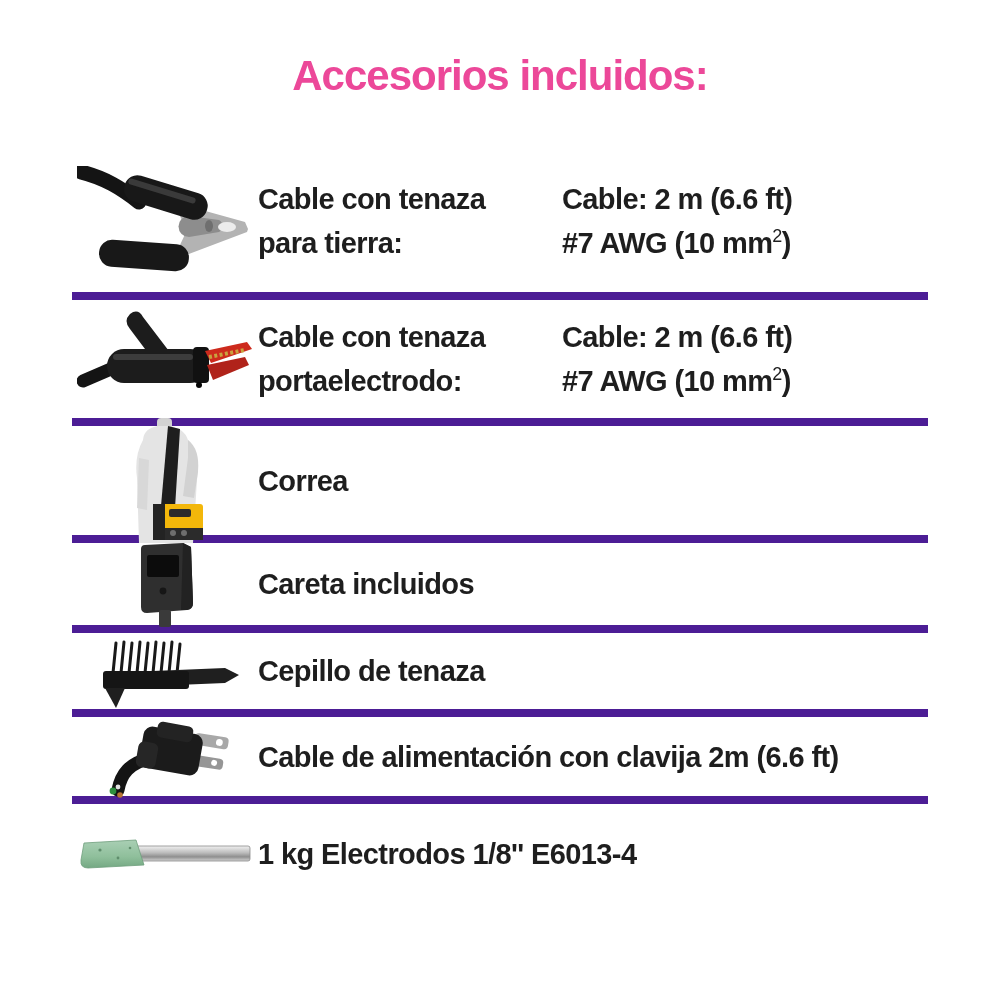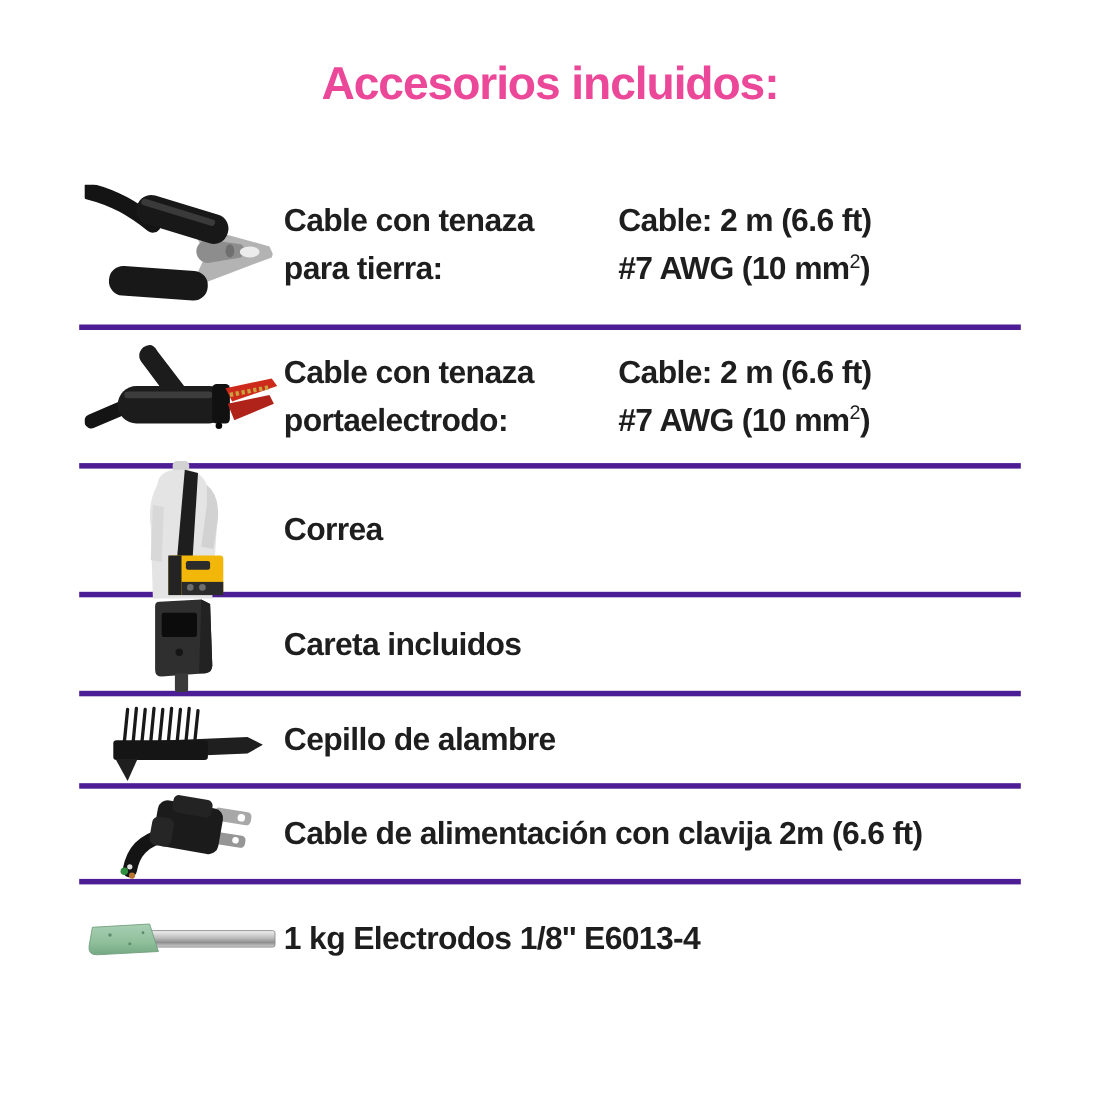--- a/index.html
+++ b/index.html
@@ -1,21 +1,21 @@
 <!DOCTYPE html>
 <html><head>
 <meta charset="utf-8">
 <style>
   * { margin:0; padding:0; box-sizing:border-box; }
   html,body { width:1000px; height:1000px; background:#ffffff; overflow:hidden;
               font-family:"Liberation Sans", sans-serif; color:#1e1e1e; }
   .page { padding-top:52px; }
   .title { text-align:center; font-size:42px; font-weight:700; letter-spacing:-1px; color:#ec4899; }
   .list { width:856px; margin:50px auto 0 auto; }
-  .row { display:flex; align-items:center; border-bottom:5px solid #4c1d95; }
+  .row { display:flex; align-items:center; border-bottom:8px solid #4c1d95; }
   .row.last { border-bottom:none; }
   .r1 { height:150px; } .r2 { height:126px; } .r3 { height:117px; }
   .r4 { height:90px; }  .r5 { height:84px; }  .r6 { height:87px; } .r7 { height:100px; }
   .icon-cell { width:186px; flex:0 0 186px; display:flex; align-items:center; justify-content:center; }
   .icon-cell.wide { justify-content:flex-start; padding-left:6px; }
   .label-cell { flex:1 1 auto; font-size:29px; font-weight:700; line-height:44px; letter-spacing:-0.6px; }
   .spec-cell { width:366px; flex:0 0 366px; font-size:29px; line-height:44px; letter-spacing:-0.6px; }
   .b { font-weight:700; }
   .r { font-weight:700; }
   sup.sq { font-size:62%; vertical-align:super; line-height:0; font-weight:400; }
@@ -126,21 +126,21 @@
             <line x1="74" y1="40" x2="77" y2="10"></line>
               <line x1="82" y1="40" x2="85" y2="9"></line>
             <line x1="90" y1="40" x2="93" y2="11"></line>
           </g>
           <path d="M18,40 L138,35 L152,42 L138,50 L18,55 Z" fill="#1f1f1f"></path>
           <rect x="16" y="38" width="86" height="18" rx="3" fill="#151515"></rect>
           <path d="M18,55 L38,55 L29,75 Z" fill="#1f1f1f"></path>
         </svg>
       </div>
       <div class="label-cell">
-        <div>Cepillo de alambre</div>
+        <div>Cepillo de tenaza</div>
       </div>
     </div>
 
     <div class="row r6">
       <div class="icon-cell">
         <svg width="136" height="82" viewBox="0 0 136 82">
           <path d="M54,42 C32,47 24,58 21,74" stroke="#141414" stroke-width="13" fill="none" stroke-linecap="round"></path>
           <circle cx="16" cy="75" r="3.4" fill="#2f8f3e"></circle>
           <circle cx="23" cy="79" r="2.8" fill="#b87333"></circle>
           <circle cx="21" cy="71" r="2.4" fill="#e2e2e2"></circle>

